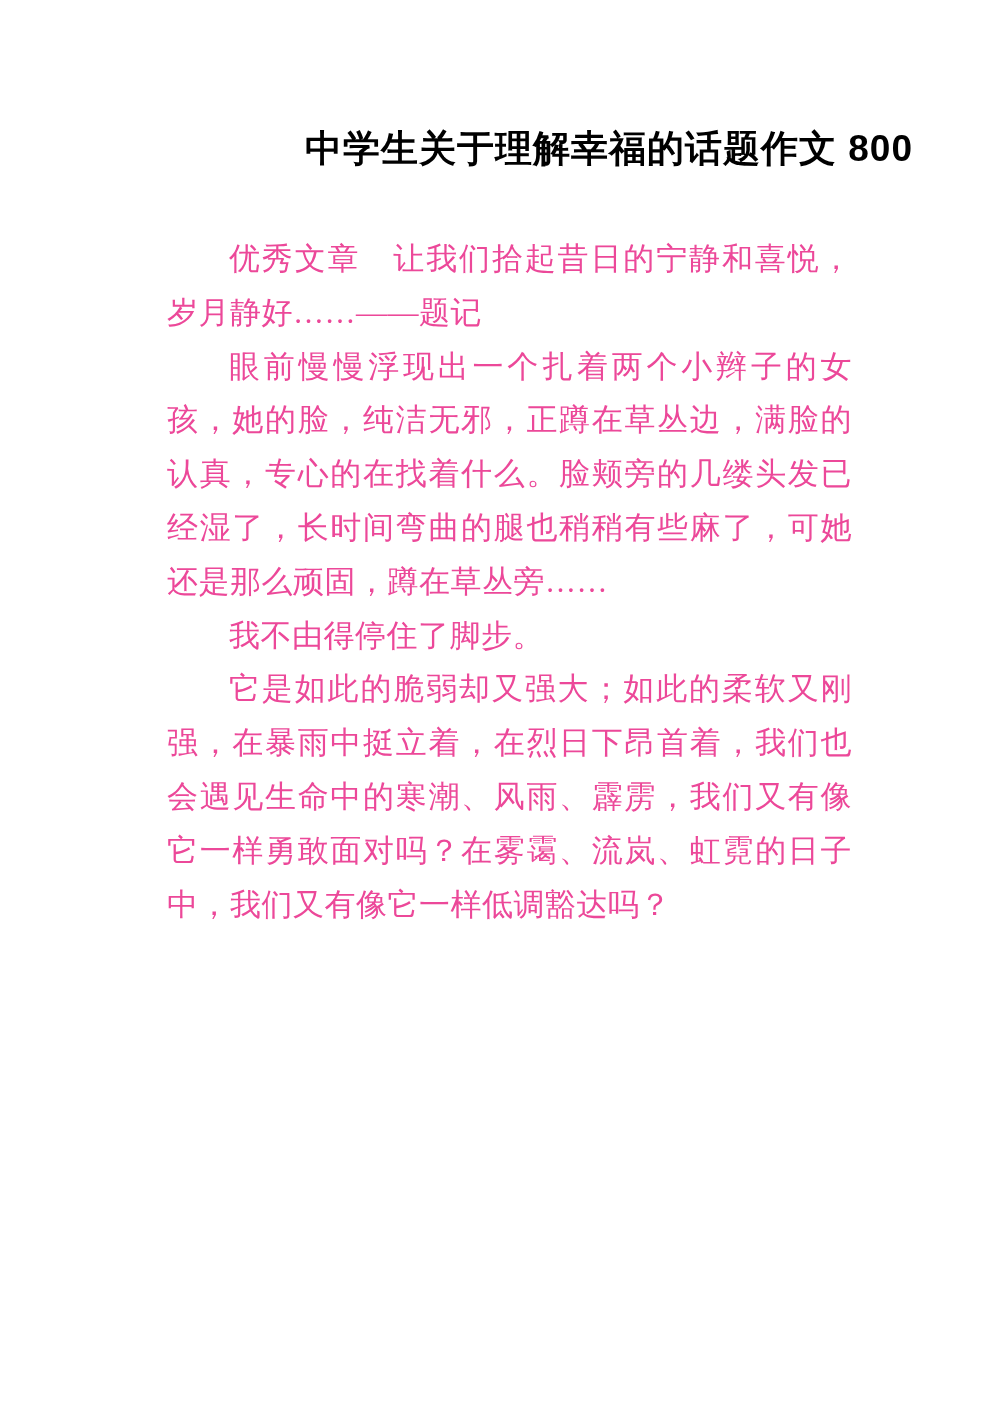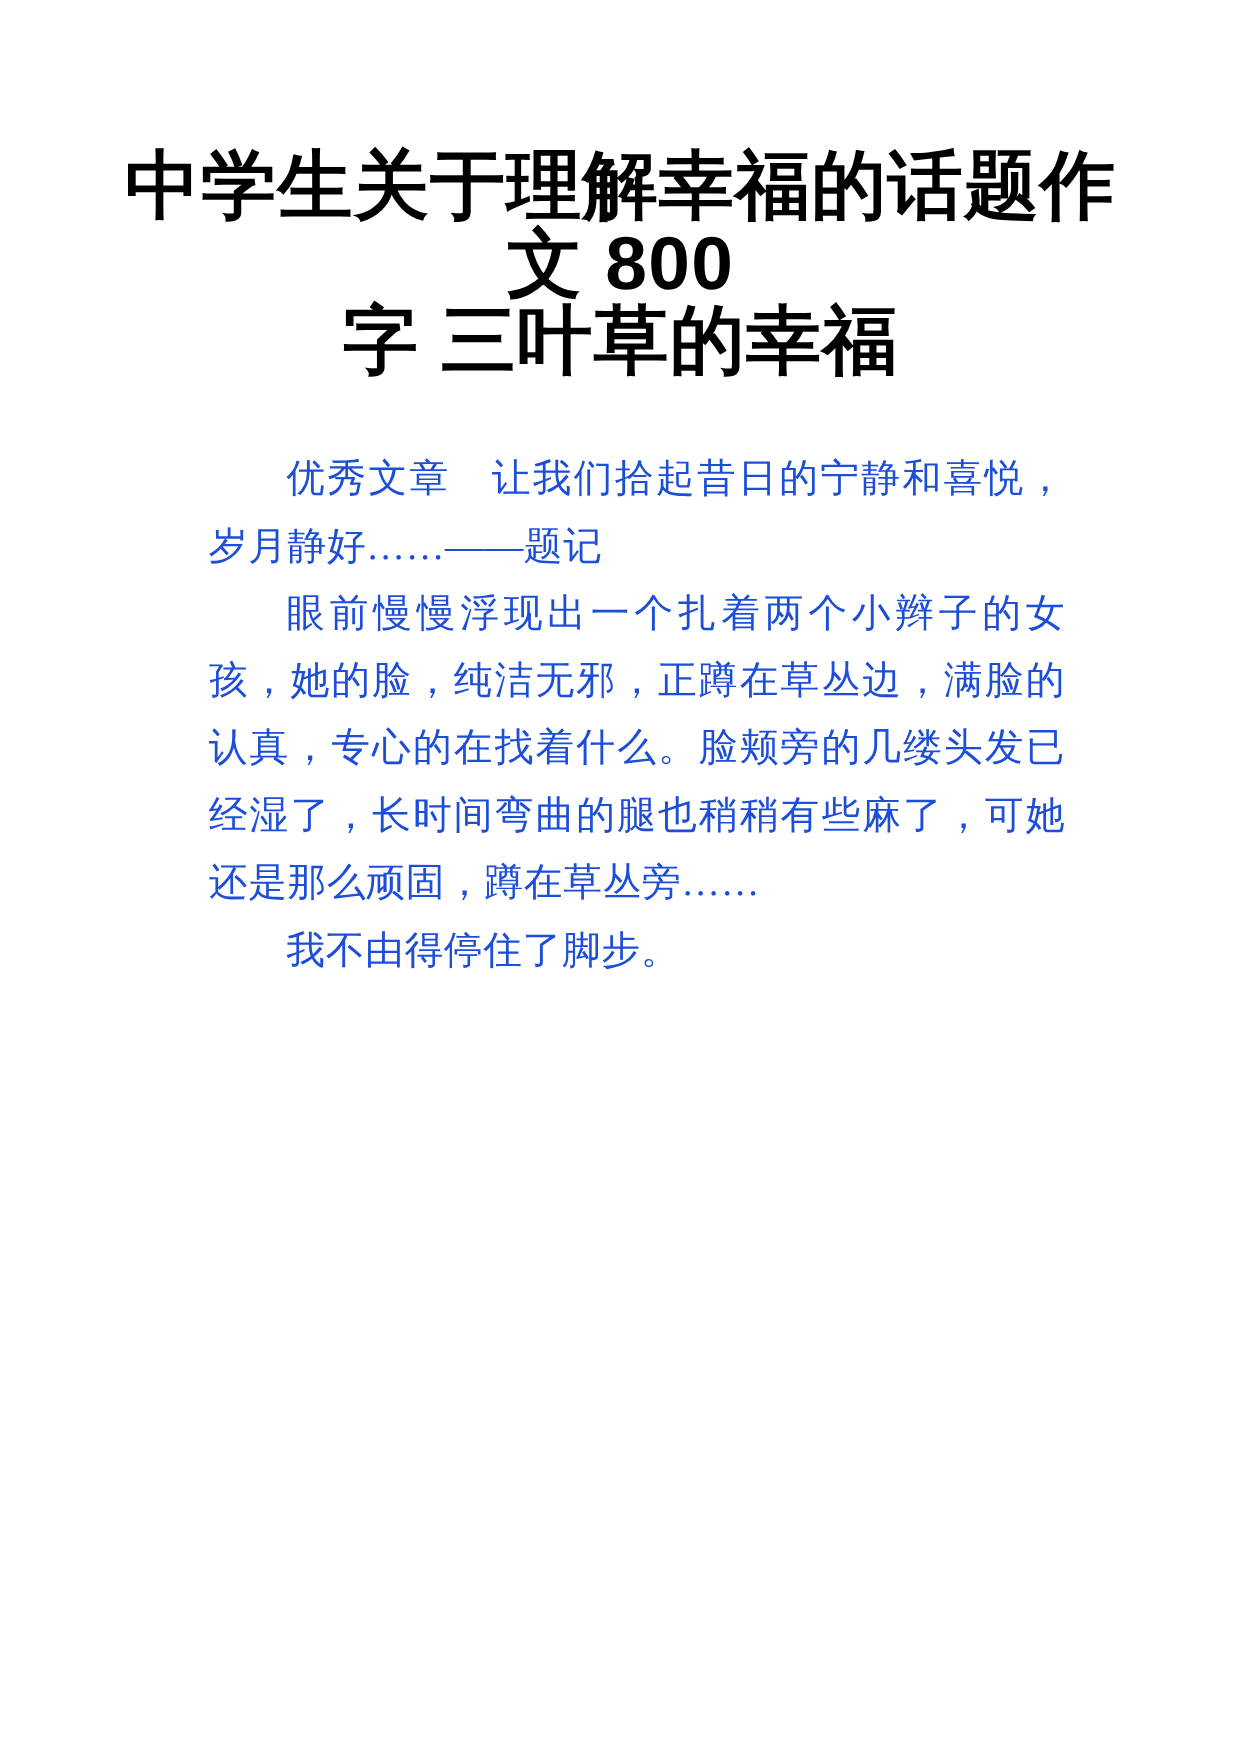--- a/index.html
+++ b/index.html
@@ -12,50 +12,50 @@
     width: 993px;
     height: 1404px;
     background: #ffffff;
     overflow: hidden;
     color: #111111;
   }
   .doc-title {
     margin: 118px 80px 0 80px;
     font-family: "Liberation Sans", "DejaVu Sans", sans-serif;
     font-weight: bold;
-    font-size: 60px;
+    font-size: 37px;
     line-height: 62px;
-    text-align: center;
+    text-align: right;
     color: #000000;
     letter-spacing: 1px;
   }
   .doc-body {
     margin: 52px 141px 0 167px;
     font-family: "Liberation Serif", "DejaVu Serif", serif;
     font-size: 31px;
     line-height: 53.8px;
     text-align: justify;
-    color: #1d4ed8;
+    color: #ec4899;
     letter-spacing: 0.5px;
   }
   .doc-body p {
     margin: 0;
     padding: 0;
     text-indent: 2em;
   }
 </style>
 </head>
 <body>
 
 <div class="page">
 
   <h1 class="doc-title">
     <span>中学生关于理解幸福的话题作文 800</span><br>
-    <span>字 三叶草的幸福</span>
   </h1>
 
   <div class="doc-body">
     <p>优秀文章　让我们拾起昔日的宁静和喜悦，岁月静好……——题记</p>
     <p>眼前慢慢浮现出一个扎着两个小辫子的女孩，她的脸，纯洁无邪，正蹲在草丛边，满脸的认真，专心的在找着什么。脸颊旁的几缕头发已经湿了，长时间弯曲的腿也稍稍有些麻了，可她还是那么顽固，蹲在草丛旁……</p>
     <p>我不由得停住了脚步。</p>
+    <p>它是如此的脆弱却又强大；如此的柔软又刚强，在暴雨中挺立着，在烈日下昂首着，我们也会遇见生命中的寒潮、风雨、霹雳，我们又有像它一样勇敢面对吗？在雾霭、流岚、虹霓的日子中，我们又有像它一样低调豁达吗？</p>
   </div>
 
 </div>
 
 </body></html>

